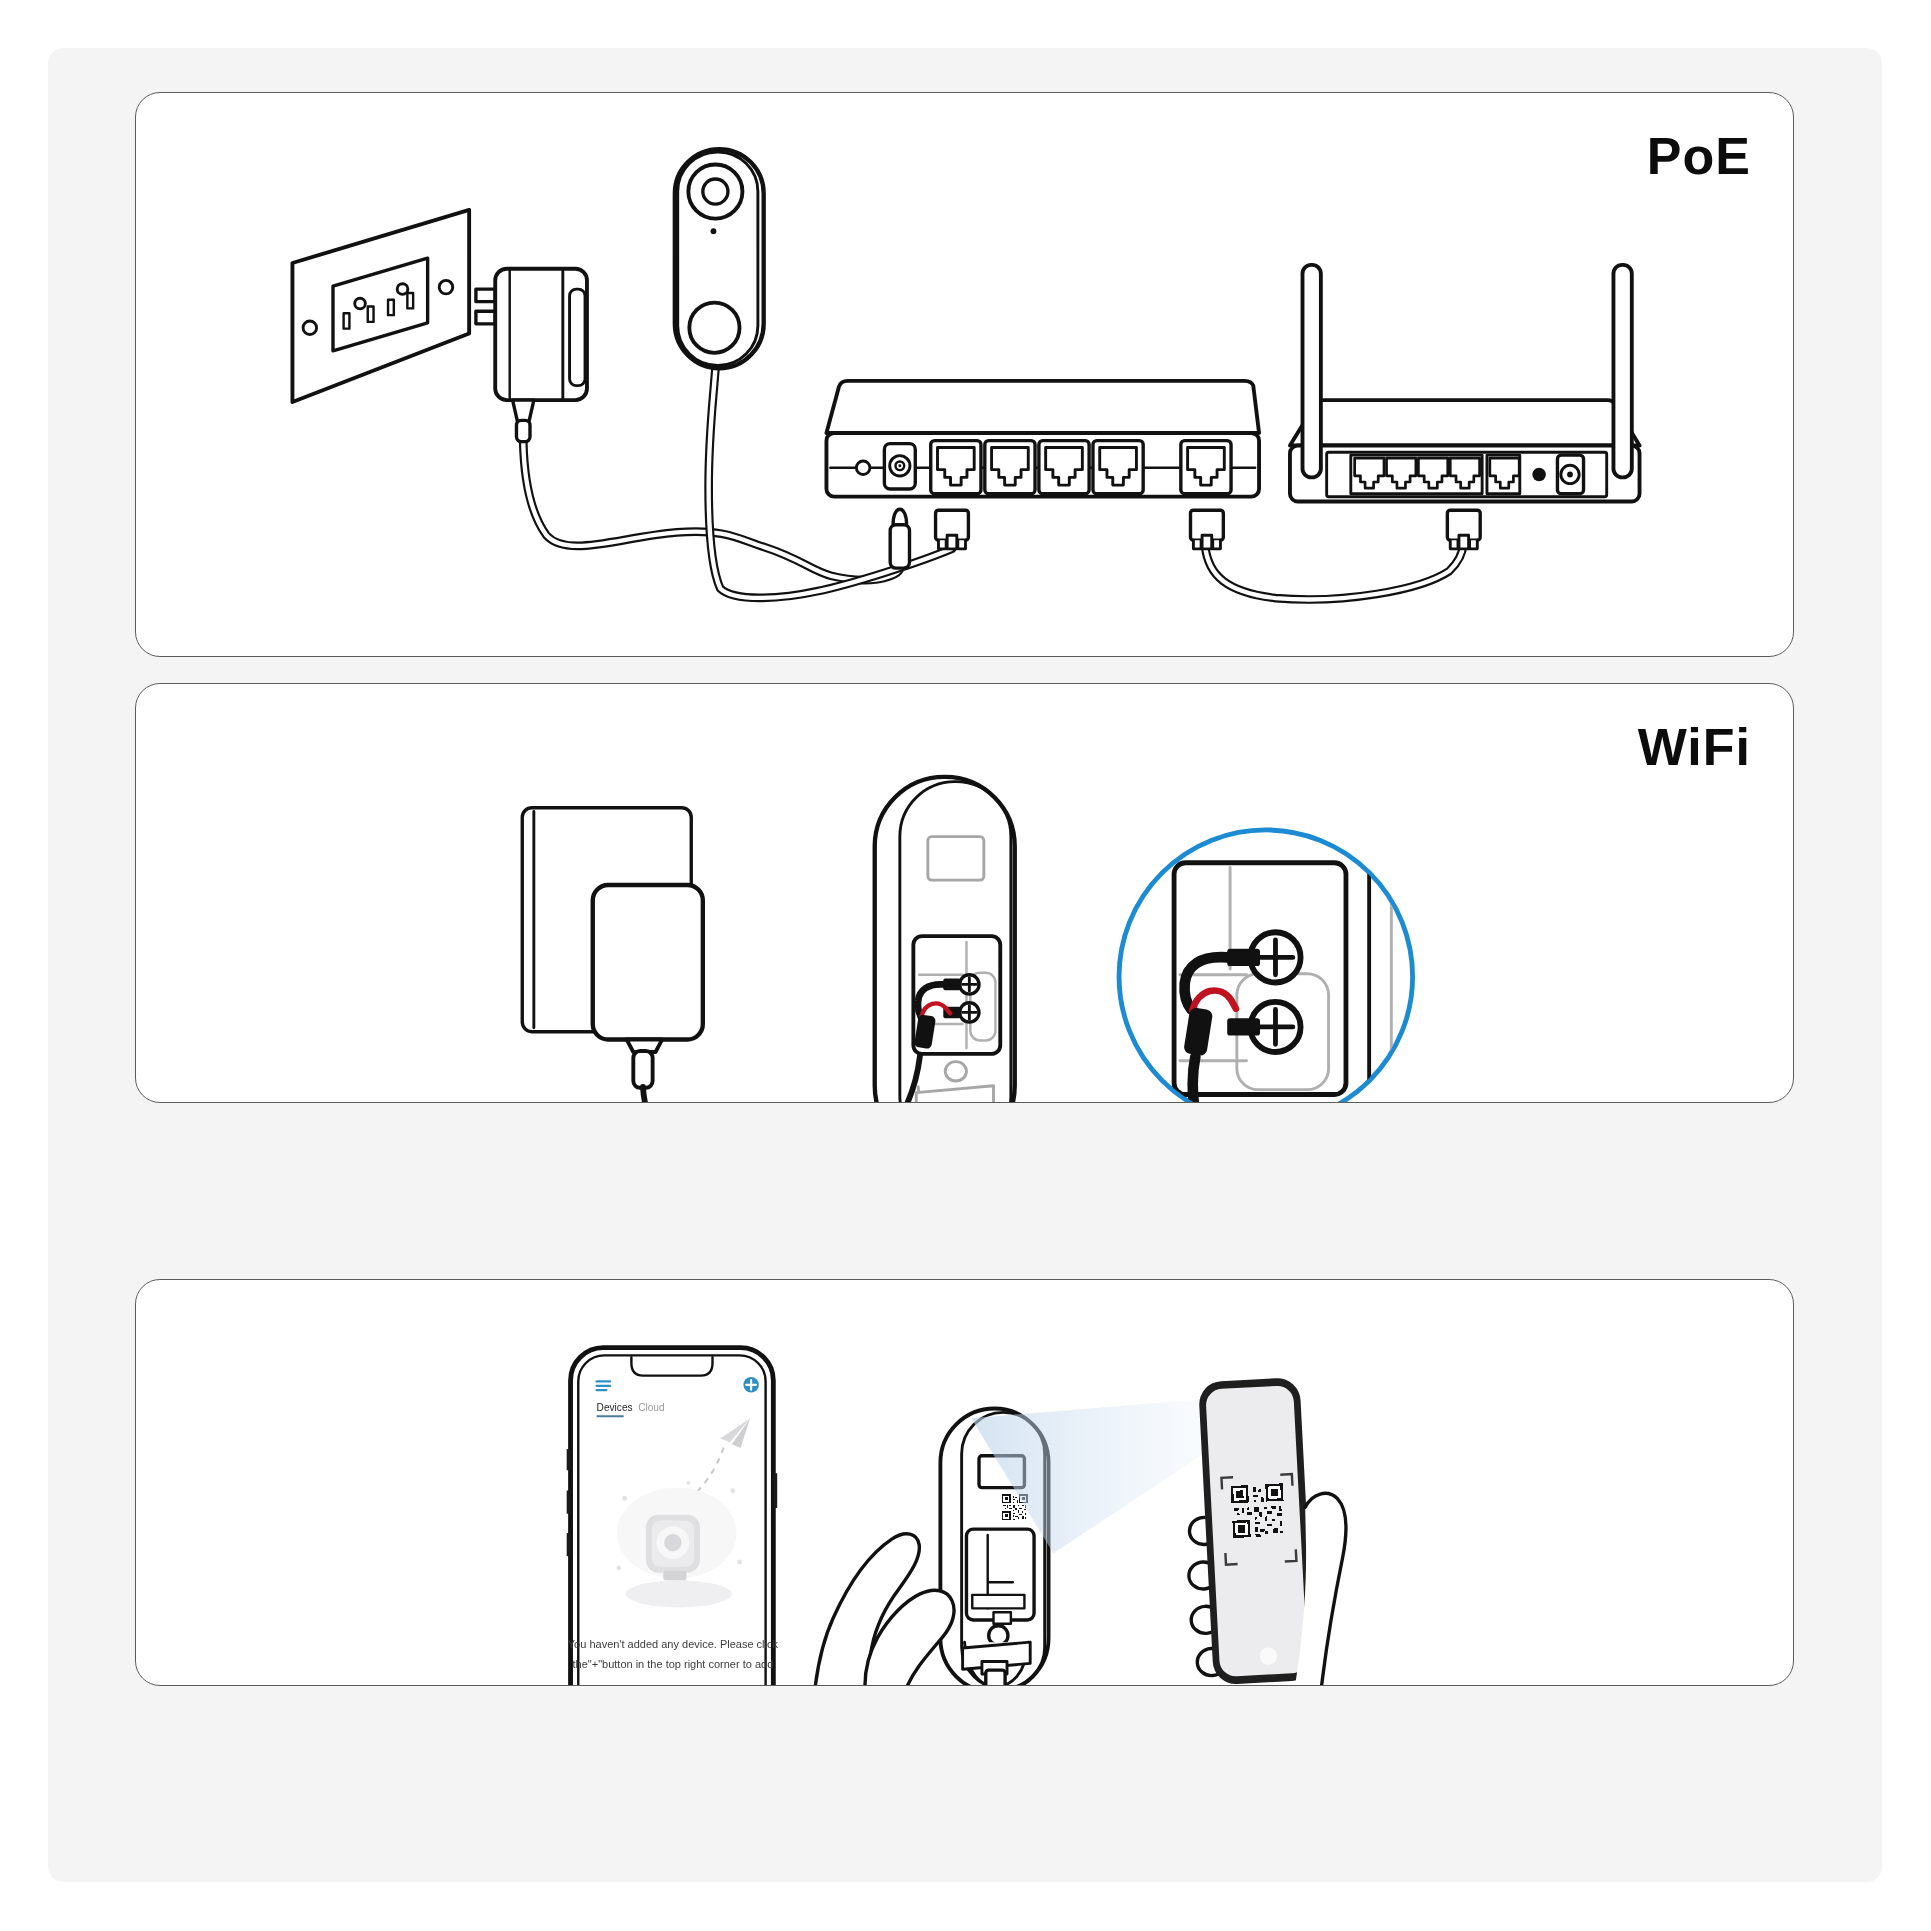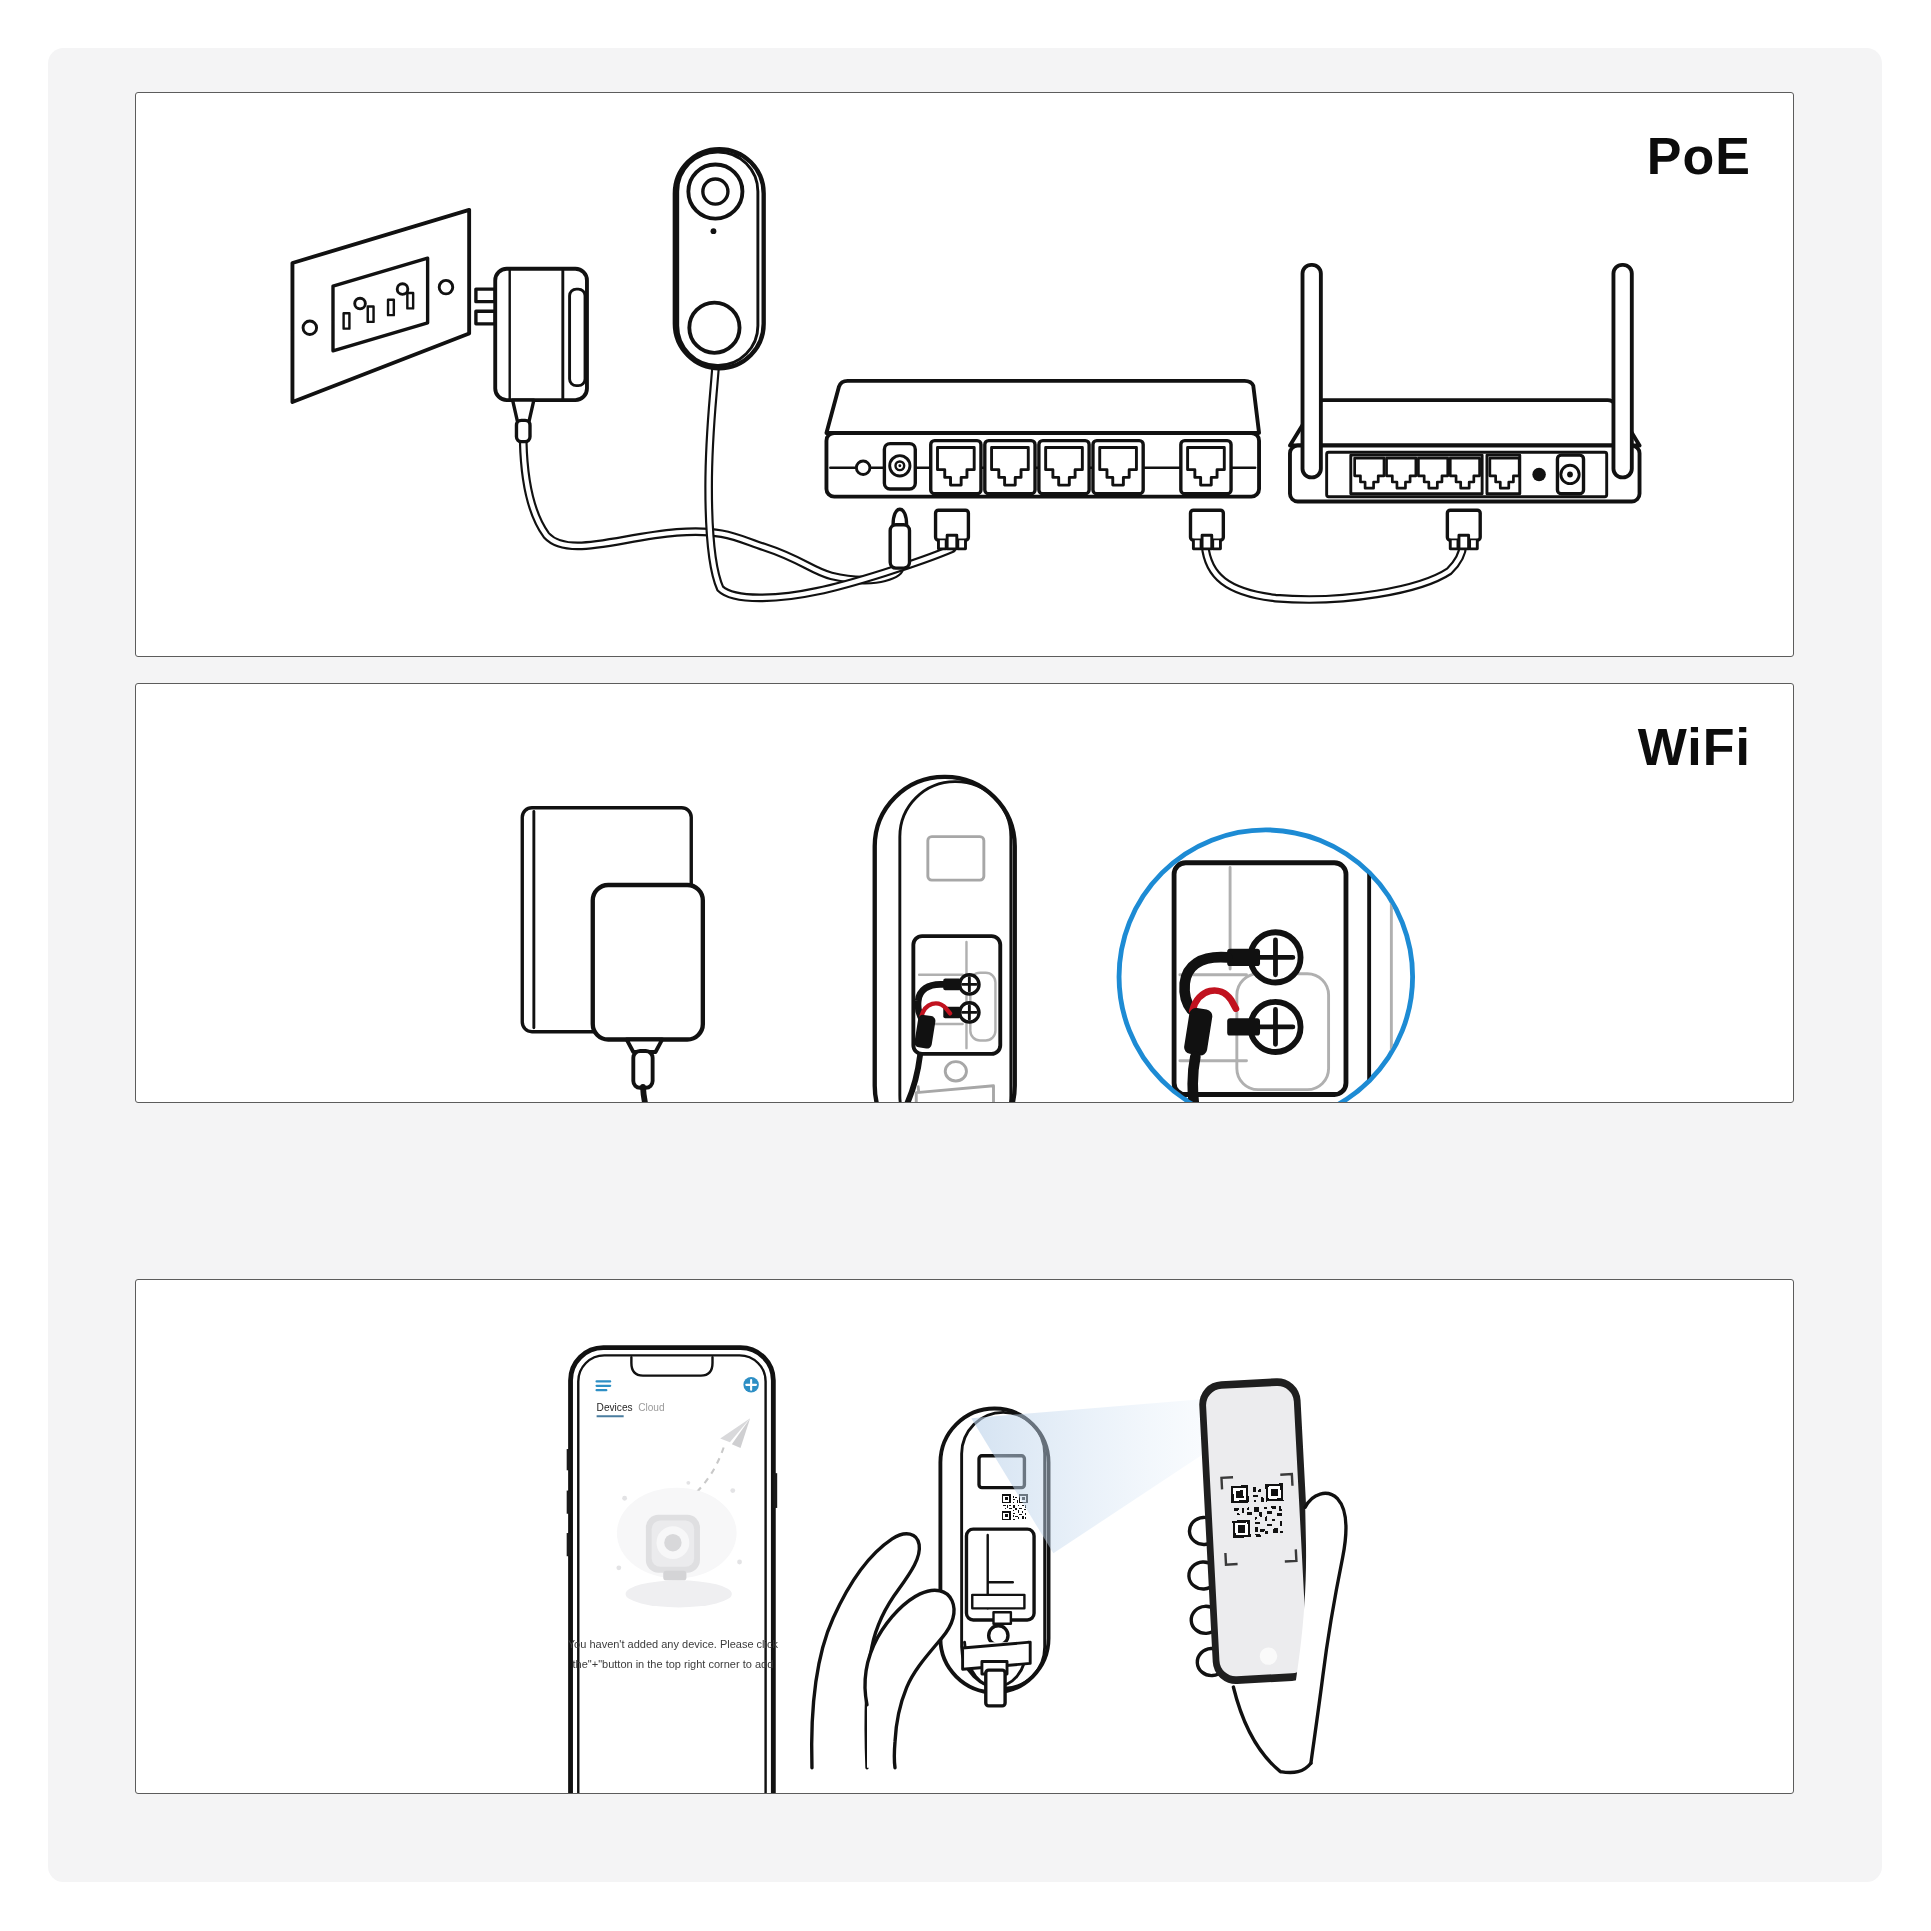--- a/index.html
+++ b/index.html
@@ -1,23 +1,23 @@
 <!DOCTYPE html>
 <html><head>
 <meta charset="utf-8">
 <style>
   html,body{margin:0;padding:0;background:#ffffff;width:1931px;height:1931px;
     font-family:"Liberation Sans",sans-serif;}
   .surface{position:absolute;left:48px;top:48px;width:1834px;height:1834px;
     background:#f4f4f5;border-radius:15.4px;}
   .panel{position:absolute;left:135px;width:1659px;background:#ffffff;
-    border:1.9px solid #5c5c5c;border-radius:3px;box-sizing:border-box;overflow:hidden;}
+    border:1.9px solid #5c5c5c;border-radius:25px;box-sizing:border-box;overflow:hidden;}
   #panel-poe{top:92px;height:565px;}
   #panel-wifi{top:683px;height:420px;}
-  #panel-qr{top:1279px;height:515px;}
+  #panel-qr{top:1279px;height:407px;}
   .panel-label{position:absolute;right:42px;top:33px;font-weight:700;
     font-size:52px;color:#0c0c0c;letter-spacing:1px;}
   .panel svg{position:absolute;left:0;top:0;}
   svg text{font-family:"Liberation Sans",sans-serif;}
   .ln{stroke:#111;fill:#fff;stroke-linejoin:round;stroke-linecap:round;}
   .nf{fill:none;stroke:#111;stroke-linejoin:round;stroke-linecap:round;}
   .gray{stroke:#a7a7a7;fill:#fff;stroke-linejoin:round;stroke-linecap:round;}
   .grayn{stroke:#b0b0b0;fill:none;stroke-linecap:round;}
 </style>
 </head>

